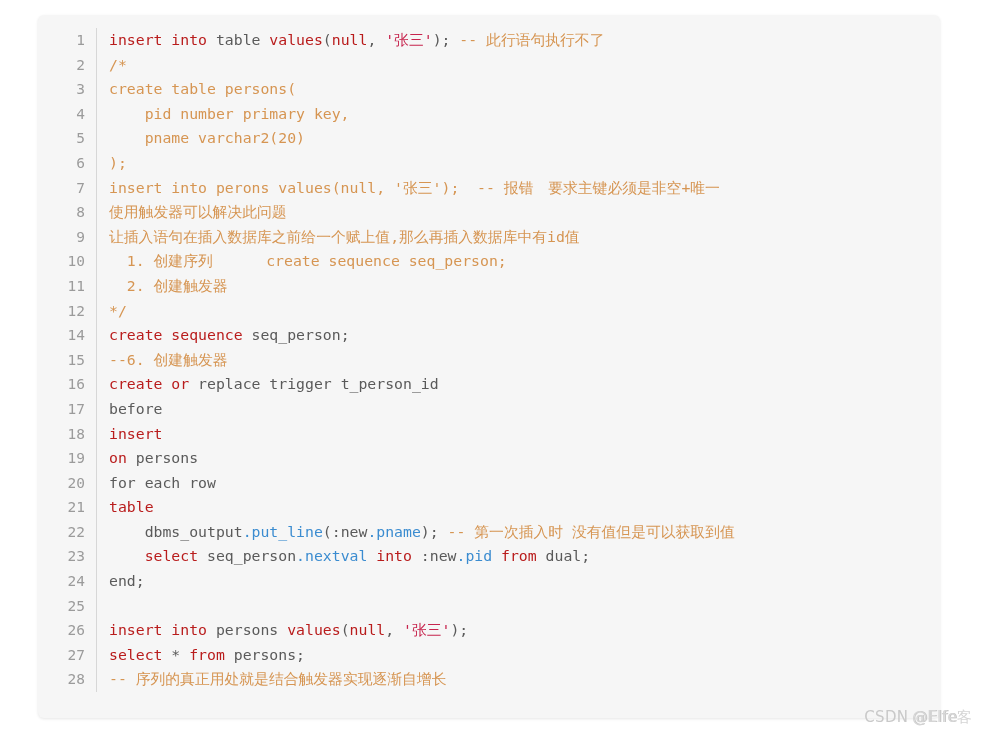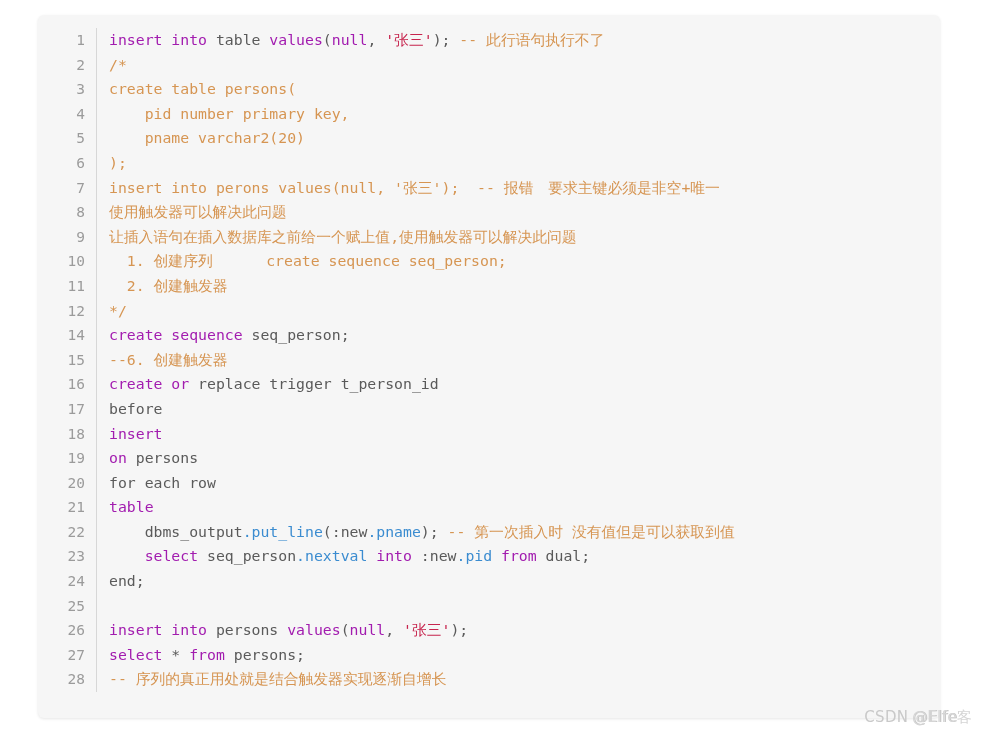--- a/index.html
+++ b/index.html
@@ -64,21 +64,21 @@
     flex: 1 1 auto;
     padding-left: 12px;
     font-family: "DejaVu Sans Mono", monospace;
     font-size: 14.8px;
     color: #4f4f4f;
     white-space: pre;
     overflow: hidden;
   }
 
   
-  .kw   { color: #a21caf; }
+  .kw   { color: #b91c1c; }
   .ident{ color: #5a5a5a; }
   .str  { color: #c7254e; }
   .cmt  { color: #d69552; }
   .fn   { color: #3b8cd0; }
   .punc { color: #5a5a5a; }
 
   .watermark {
     position: absolute;
     right: 9px;
     bottom: 8px;
@@ -102,21 +102,21 @@
   <div class="code-card">
     <div class="code-inner" id="code-lines">
         <div class="code-line"><div class="gutter">1</div><div class="code-text"><span class="kw">insert into</span><span class="ident"> table </span><span class="kw">values</span><span class="punc">(</span><span class="kw">null</span><span class="punc">, </span><span class="str">'张三'</span><span class="punc">); </span><span class="cmt">-- 此行语句执行不了</span></div></div>
         <div class="code-line"><div class="gutter">2</div><div class="code-text"><span class="cmt">/*</span></div></div>
         <div class="code-line"><div class="gutter">3</div><div class="code-text"><span class="cmt">create table persons(</span></div></div>
         <div class="code-line"><div class="gutter">4</div><div class="code-text"><span class="cmt">    pid number primary key,</span></div></div>
         <div class="code-line"><div class="gutter">5</div><div class="code-text"><span class="cmt">    pname varchar2(20)</span></div></div>
         <div class="code-line"><div class="gutter">6</div><div class="code-text"><span class="cmt">);</span></div></div>
         <div class="code-line"><div class="gutter">7</div><div class="code-text"><span class="cmt">insert into perons values(null, '张三');  -- 报错　要求主键必须是非空+唯一</span></div></div>
         <div class="code-line"><div class="gutter">8</div><div class="code-text"><span class="cmt">使用触发器可以解决此问题</span></div></div>
-        <div class="code-line"><div class="gutter">9</div><div class="code-text"><span class="cmt">让插入语句在插入数据库之前给一个赋上值,使用触发器可以解决此问题</span></div></div>
+        <div class="code-line"><div class="gutter">9</div><div class="code-text"><span class="cmt">让插入语句在插入数据库之前给一个赋上值,那么再插入数据库中有id值</span></div></div>
         <div class="code-line"><div class="gutter">10</div><div class="code-text"><span class="cmt">  1. 创建序列      create sequence seq_person;</span></div></div>
         <div class="code-line"><div class="gutter">11</div><div class="code-text"><span class="cmt">  2. 创建触发器</span></div></div>
         <div class="code-line"><div class="gutter">12</div><div class="code-text"><span class="cmt">*/</span></div></div>
         <div class="code-line"><div class="gutter">14</div><div class="code-text"><span class="kw">create sequence</span><span class="ident"> seq_person</span><span class="punc">;</span></div></div>
         <div class="code-line"><div class="gutter">15</div><div class="code-text"><span class="cmt">--6. 创建触发器</span></div></div>
         <div class="code-line"><div class="gutter">16</div><div class="code-text"><span class="kw">create or</span><span class="ident"> replace trigger t_person_id</span></div></div>
         <div class="code-line"><div class="gutter">17</div><div class="code-text"><span class="ident">before</span></div></div>
         <div class="code-line"><div class="gutter">18</div><div class="code-text"><span class="kw">insert</span></div></div>
         <div class="code-line"><div class="gutter">19</div><div class="code-text"><span class="kw">on</span><span class="ident"> persons</span></div></div>
         <div class="code-line"><div class="gutter">20</div><div class="code-text"><span class="ident">for each row</span></div></div>

